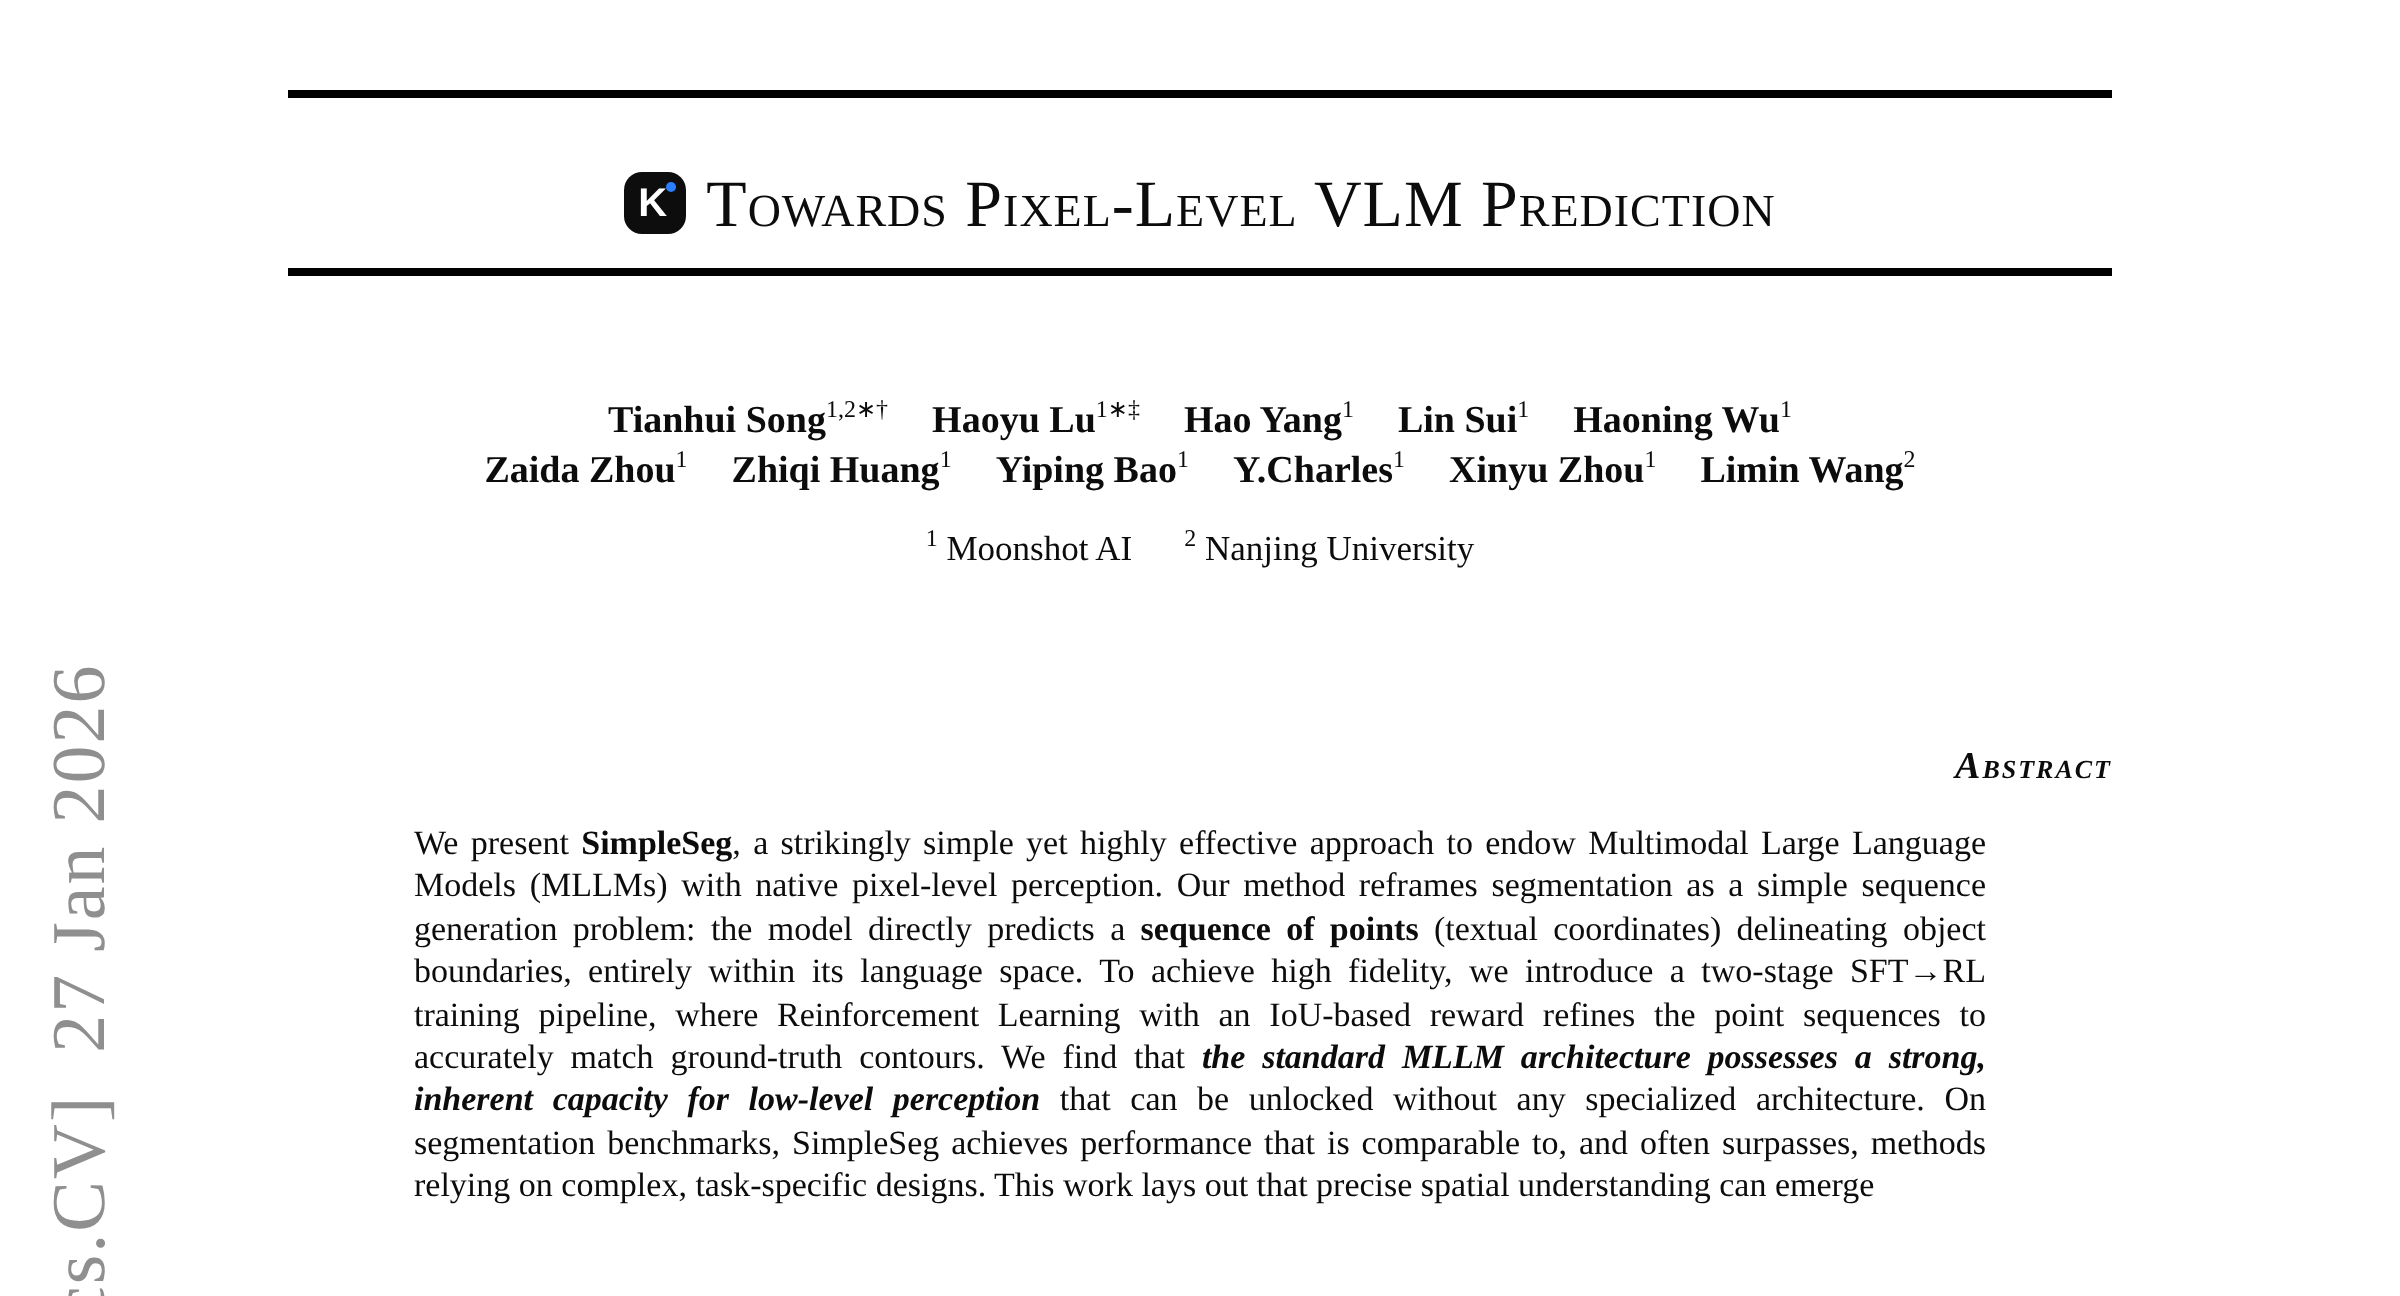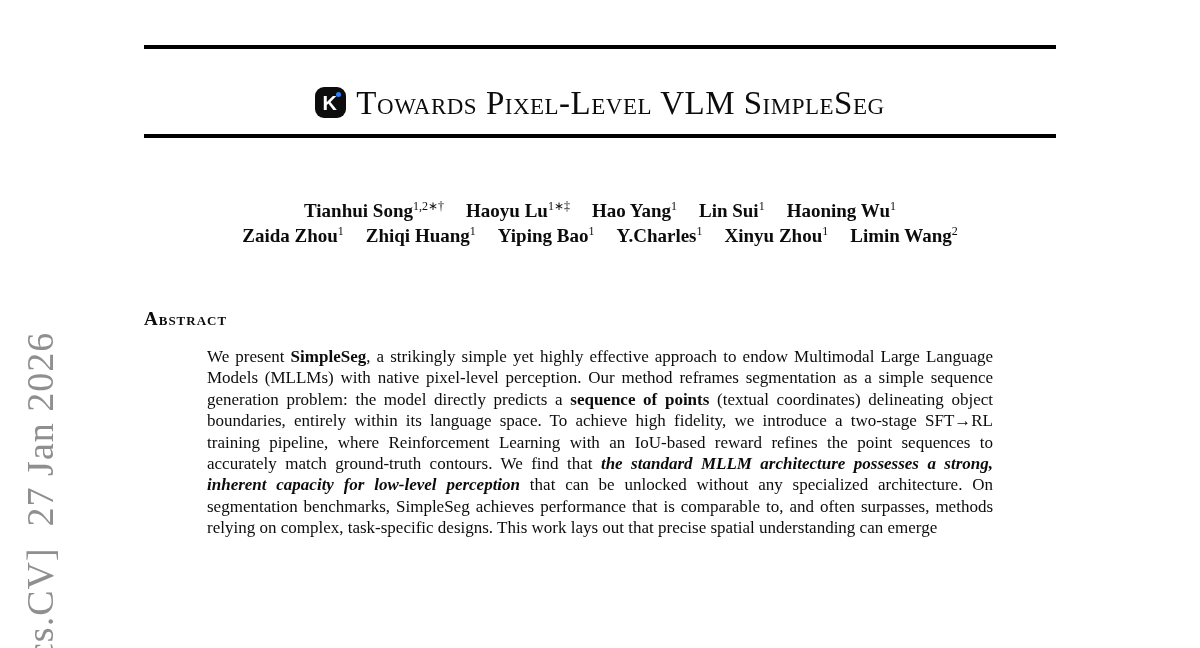--- a/index.html
+++ b/index.html
@@ -102,26 +102,27 @@
 
   .affils {
     margin-top: 16px;
     text-align: center;
     font-size: 17.5px;
   }
   .affil { margin: 0 13px; white-space: nowrap; }
   .affil sup { font-size: 12px; line-height: 0; }
 
   .abstract-heading {
-    margin: 60px 0 0 0;
-    text-align: left;
+    margin: 88px 0 0 0;
+    text-align: right;
     font-size: 19px;
     font-weight: 700;
     font-variant: small-caps;
     letter-spacing: 1px;
+    font-style: italic;
   }
 
   .abstract-text {
     width: 786px;
     margin: 16px auto 16px auto;
     text-align: justify;
     font-size: 17px;
     line-height: 21.4px;
   }
   .seg-b  { font-weight: 700; }
@@ -134,29 +135,30 @@
 
 <div class="sheet">
 
   <div class="rule rule-top"></div>
 
   <h1 class="title">
     <span class="title-line">
       <span class="kimi-logo">
         <span class="kimi-k">K</span>
         <span class="kimi-dot"></span>
-      </span><span>Towards Pixel-Level VLM SimpleSeg</span>
+      </span><span>Towards Pixel-Level VLM Prediction</span>
     </span>
   </h1>
 
   <div class="rule rule-bottom"></div>
 
   <div class="authors" id="authors">
       <div class="author-row"><span class="author">Tianhui Song<sup>1,2∗†</sup></span><span class="author">Haoyu Lu<sup>1∗‡</sup></span><span class="author">Hao Yang<sup>1</sup></span><span class="author">Lin Sui<sup>1</sup></span><span class="author">Haoning Wu<sup>1</sup></span></div>
       <div class="author-row"><span class="author">Zaida Zhou<sup>1</sup></span><span class="author">Zhiqi Huang<sup>1</sup></span><span class="author">Yiping Bao<sup>1</sup></span><span class="author">Y.Charles<sup>1</sup></span><span class="author">Xinyu Zhou<sup>1</sup></span><span class="author">Limin Wang<sup>2</sup></span></div>
     </div>
 
+  <div class="affils" id="affils"><span class="affil"><sup>1</sup> Moonshot AI</span><span class="affil"><sup>2</sup> Nanjing University</span></div>
 
   <h2 class="abstract-heading">Abstract</h2>
 
   <p class="abstract-text" id="abstract"><span class="seg">We present </span><span class="seg-b">SimpleSeg</span><span class="seg">, a strikingly simple yet highly effective approach to endow Multimodal Large Language Models (MLLMs) with native pixel-level perception. Our method reframes segmentation as a simple sequence generation problem: the model directly predicts a </span><span class="seg-b">sequence of points</span><span class="seg"> (textual coordinates) delineating object boundaries, entirely within its language space. To achieve high fidelity, we introduce a two-stage SFT→RL training pipeline, where Reinforcement Learning with an IoU-based reward refines the point sequences to accurately match ground-truth contours. We find that </span><span class="seg-bi">the standard MLLM architecture possesses a strong, inherent capacity for low-level perception</span><span class="seg"> that can be unlocked without any specialized architecture. On segmentation benchmarks, SimpleSeg achieves performance that is comparable to, and often surpasses, methods relying on complex, task-specific designs. This work lays out that precise spatial understanding can emerge</span></p>
 
 </div>
 
 </body></html>

